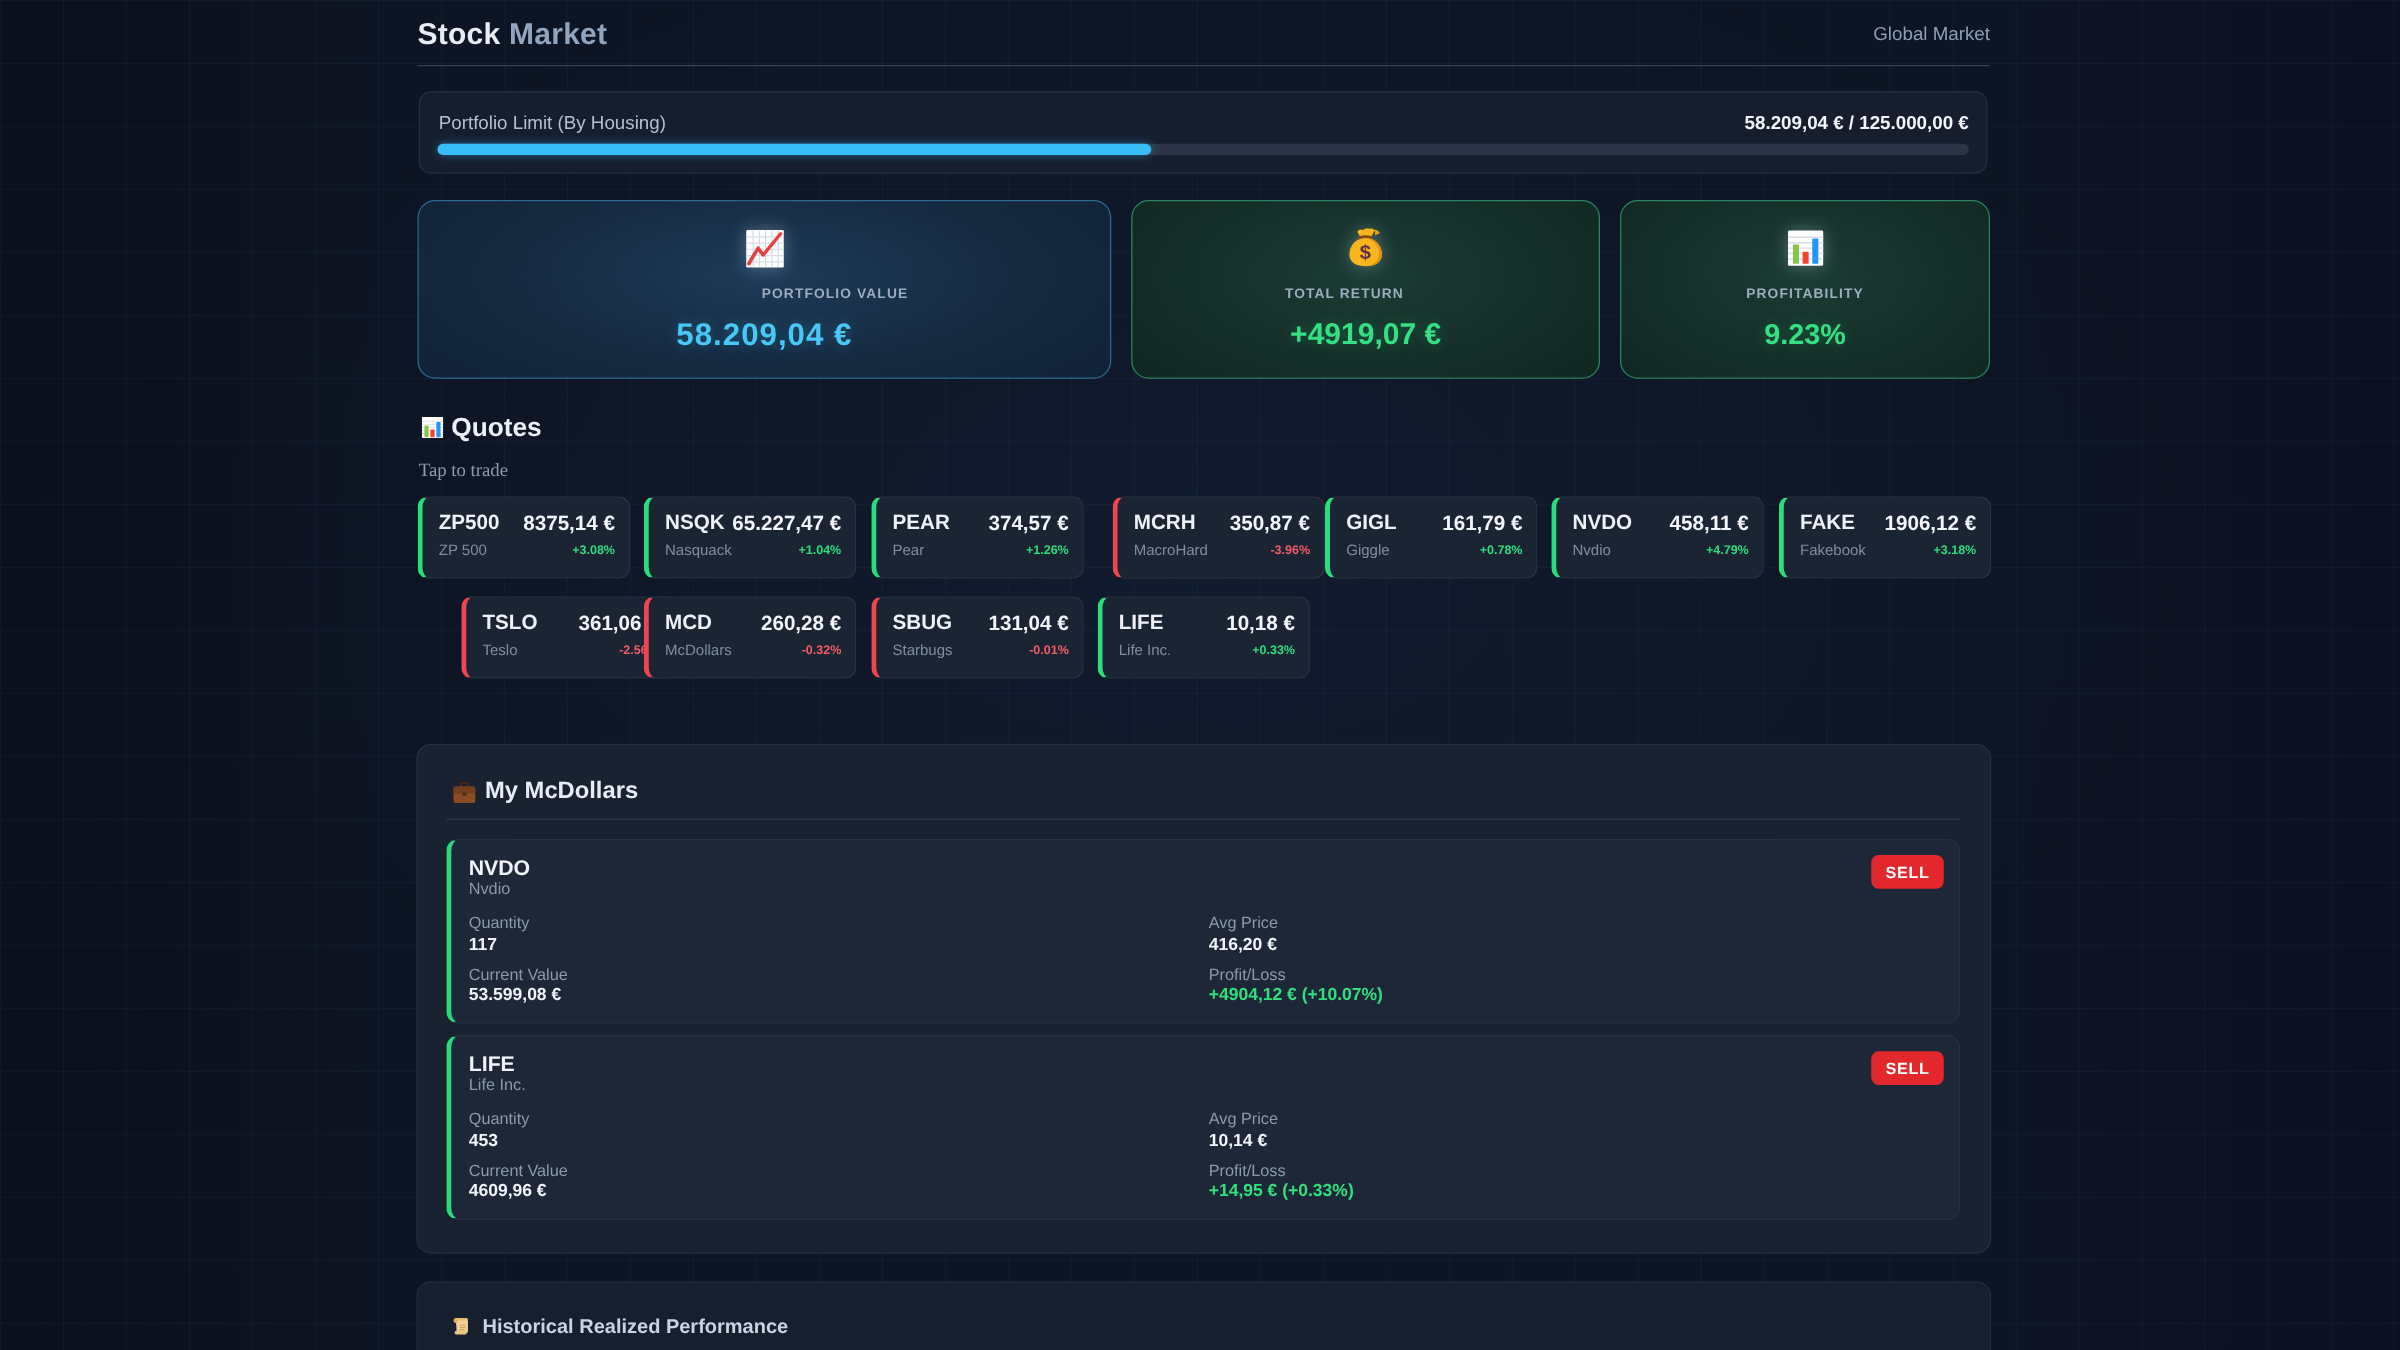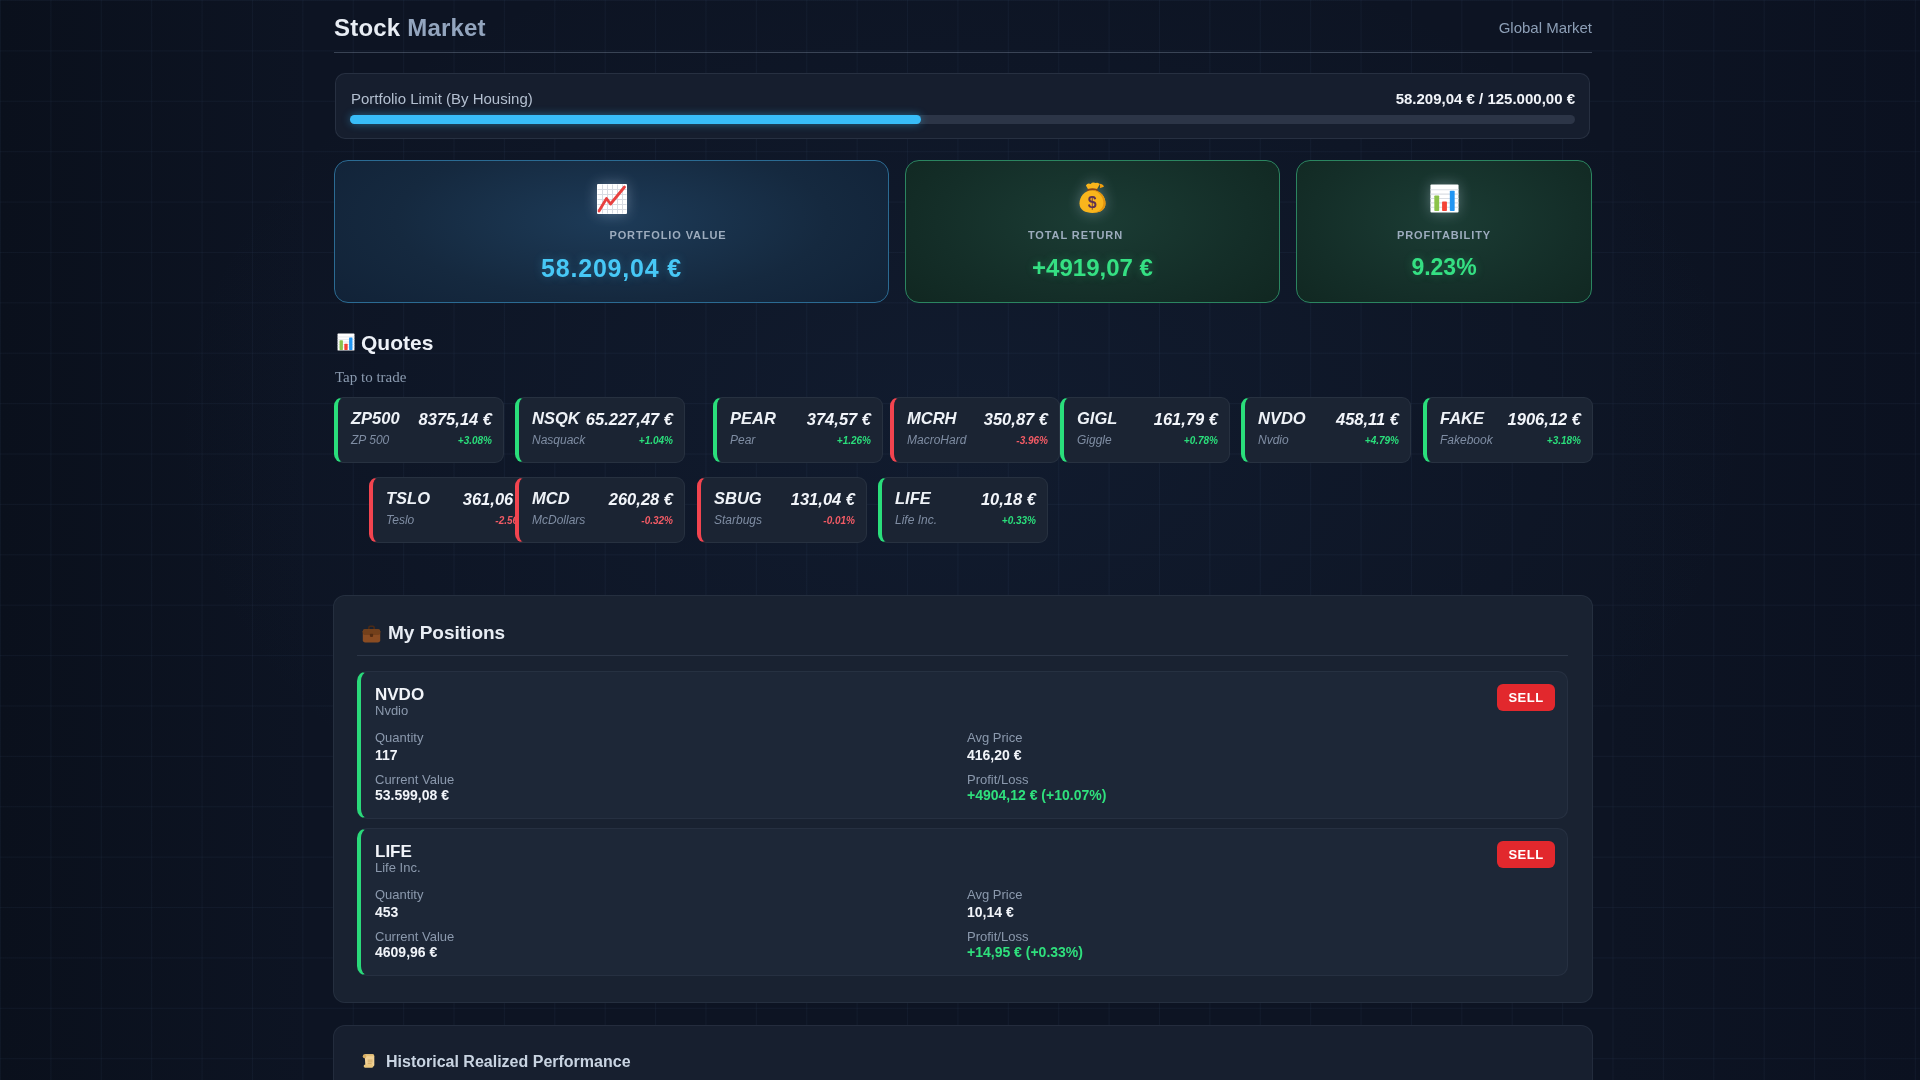--- a/index.html
+++ b/index.html
@@ -39,21 +39,21 @@
 #cv2{font-size:24px;letter-spacing:0;}
 #cv3{font-size:23px;letter-spacing:0;}
 #cv1{color:#47c8f6;text-shadow:0 0 10px rgba(70,195,245,0.30);}
 #cv2,#cv3{color:#35e083;text-shadow:0 0 10px rgba(53,224,131,0.28);}
 
 #qhead{left:361px;top:331px;font-size:21px;font-weight:bold;color:#edf1f7;}
 #qicon{left:337px;top:333px;}
 #tap{left:335px;top:369px;font-size:15px;color:#8b9bb0;font-family:Liberation Serif, serif;}
 .tile{position:absolute;width:170px;height:66px;background:#1b2433;
   border:1px solid rgba(148,163,184,0.10);border-left:4px solid #2ade7b;
-  border-radius:9px;box-sizing:border-box;font-style:italic;}
+  border-radius:9px;box-sizing:border-box;}
 .tile.dn{border-left-color:#f2444f;}
 .tk{position:absolute;left:13px;top:11px;font-size:16.5px;font-weight:bold;color:#eef2f7;}
 .nm{position:absolute;left:13px;top:35px;font-size:12px;color:#7f8da3;}
 .pr{position:absolute;right:11px;top:12px;font-size:16.5px;font-weight:bold;color:#f2f5fa;}
 .ch{position:absolute;right:11px;top:37px;font-size:10px;font-weight:bold;}
 .ch.up{color:#2ade7b;}
 .ch.dn{color:#f35b65;}
 
 #pospanel{left:333px;top:595px;width:1260px;height:408px;border-radius:12px;
   background:#192231;border:1px solid rgba(148,163,184,0.10);box-sizing:border-box;}
@@ -151,21 +151,21 @@
       <div class="nm">ZP 500</div>
       <div class="pr">8375,14 €</div>
       <div class="ch up">+3.08%</div>
     </div>
   <div class="tile" style="left:515px;top:397px;">
       <div class="tk">NSQK</div>
       <div class="nm">Nasquack</div>
       <div class="pr">65.227,47 €</div>
       <div class="ch up">+1.04%</div>
     </div>
-  <div class="tile" style="left:697px;top:397px;margin-left:16px;">
+  <div class="tile" style="left:697px;top:397px;">
       <div class="tk">PEAR</div>
       <div class="nm">Pear</div>
       <div class="pr">374,57 €</div>
       <div class="ch up">+1.26%</div>
     </div>
   <div class="tile dn" style="left:878px;top:397px;margin-left:12px;">
       <div class="tk">MCRH</div>
       <div class="nm">MacroHard</div>
       <div class="pr">350,87 €</div>
       <div class="ch dn">-3.96%</div>
@@ -215,21 +215,21 @@
 
   <div class="abs" id="pospanel"></div>
   <div class="abs" id="posicon">
     <svg width="19" height="19" viewBox="0 0 36 36">
       <rect x="13" y="2.5" width="10" height="8" rx="2.5" fill="none" stroke="#4a2a16" stroke-width="3"></rect>
       <rect x="1.5" y="8" width="33" height="25" rx="4" fill="#8a4c22"></rect>
       <rect x="1.5" y="8" width="33" height="11" rx="4" fill="#73401b"></rect>
       <rect x="15" y="16.5" width="6" height="6" rx="1.5" fill="#532c12"></rect>
     </svg>
   </div>
-  <div class="abs" id="poshead">My Positions</div>
+  <div class="abs" id="poshead">My McDollars</div>
   <div class="abs" id="possep"></div>
 
   <div class="pcard" id="pcard1">
     <div class="ptk">NVDO</div>
     <div class="pnm">Nvdio</div>
     <div class="plbl" style="left:14px;top:58px;">Quantity</div>
     <div class="pval" style="left:14px;top:75px;">117</div>
     <div class="plbl" style="left:606px;top:58px;">Avg Price</div>
     <div class="pval" style="left:606px;top:75px;">416,20 €</div>
     <div class="plbl" style="left:14px;top:100px;">Current Value</div>

